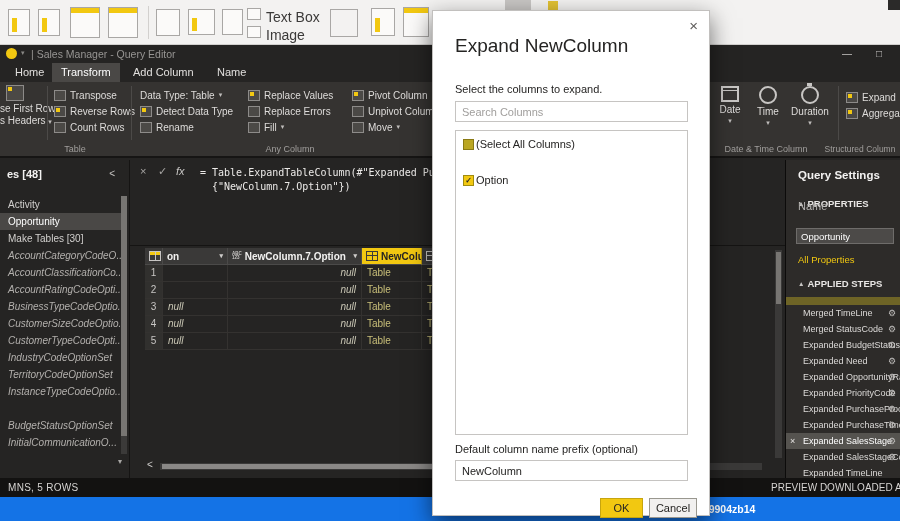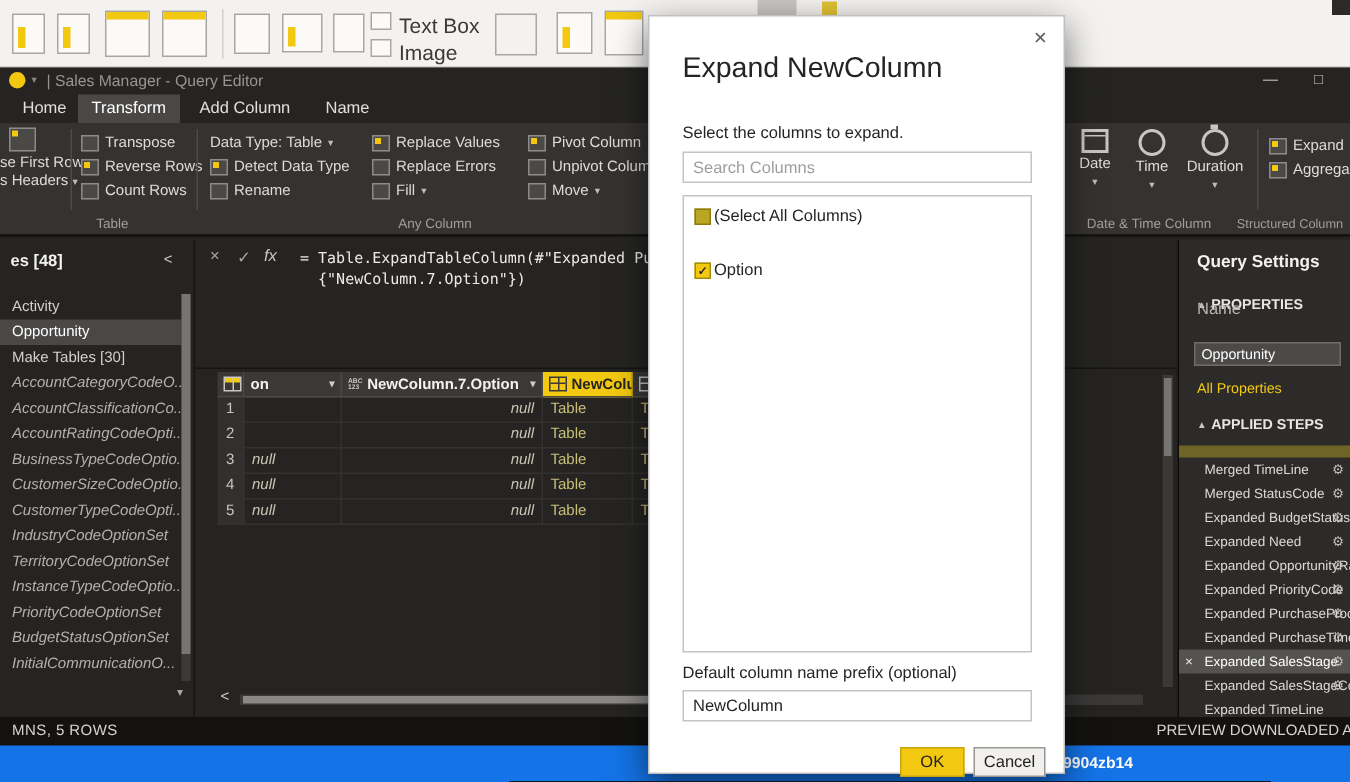--- a/index.html
+++ b/index.html
@@ -272,21 +272,20 @@
     <div class="qitem" style="top:70px">Make Tables [30]</div>
     <div class="qitem ital" style="top:87px">AccountCategoryCodeO...</div>
     <div class="qitem ital" style="top:104px">AccountClassificationCo...</div>
     <div class="qitem ital" style="top:121px">AccountRatingCodeOpti...</div>
     <div class="qitem ital" style="top:138px">BusinessTypeCodeOptio...</div>
     <div class="qitem ital" style="top:155px">CustomerSizeCodeOptio...</div>
     <div class="qitem ital" style="top:172px">CustomerTypeCodeOpti...</div>
     <div class="qitem ital" style="top:189px">IndustryCodeOptionSet</div>
     <div class="qitem ital" style="top:206px">TerritoryCodeOptionSet</div>
     <div class="qitem ital" style="top:223px">InstanceTypeCodeOptio...</div>
-    <div class="qitem ital" style="top:240px">PriorityCodeOptionSet</div>
     <div class="qitem ital" style="top:257px">BudgetStatusOptionSet</div>
     <div class="qitem ital" style="top:274px">InitialCommunicationO...</div>
     <div class="qsb"></div>
     <div class="qsb-thumb"></div>
     <div class="qsb-down">▾</div>
   </div>
 
   <div class="abs fbar">
     <div class="fbtn" style="left:10px">×</div>
     <div class="fbtn" style="left:28px">✓</div>

